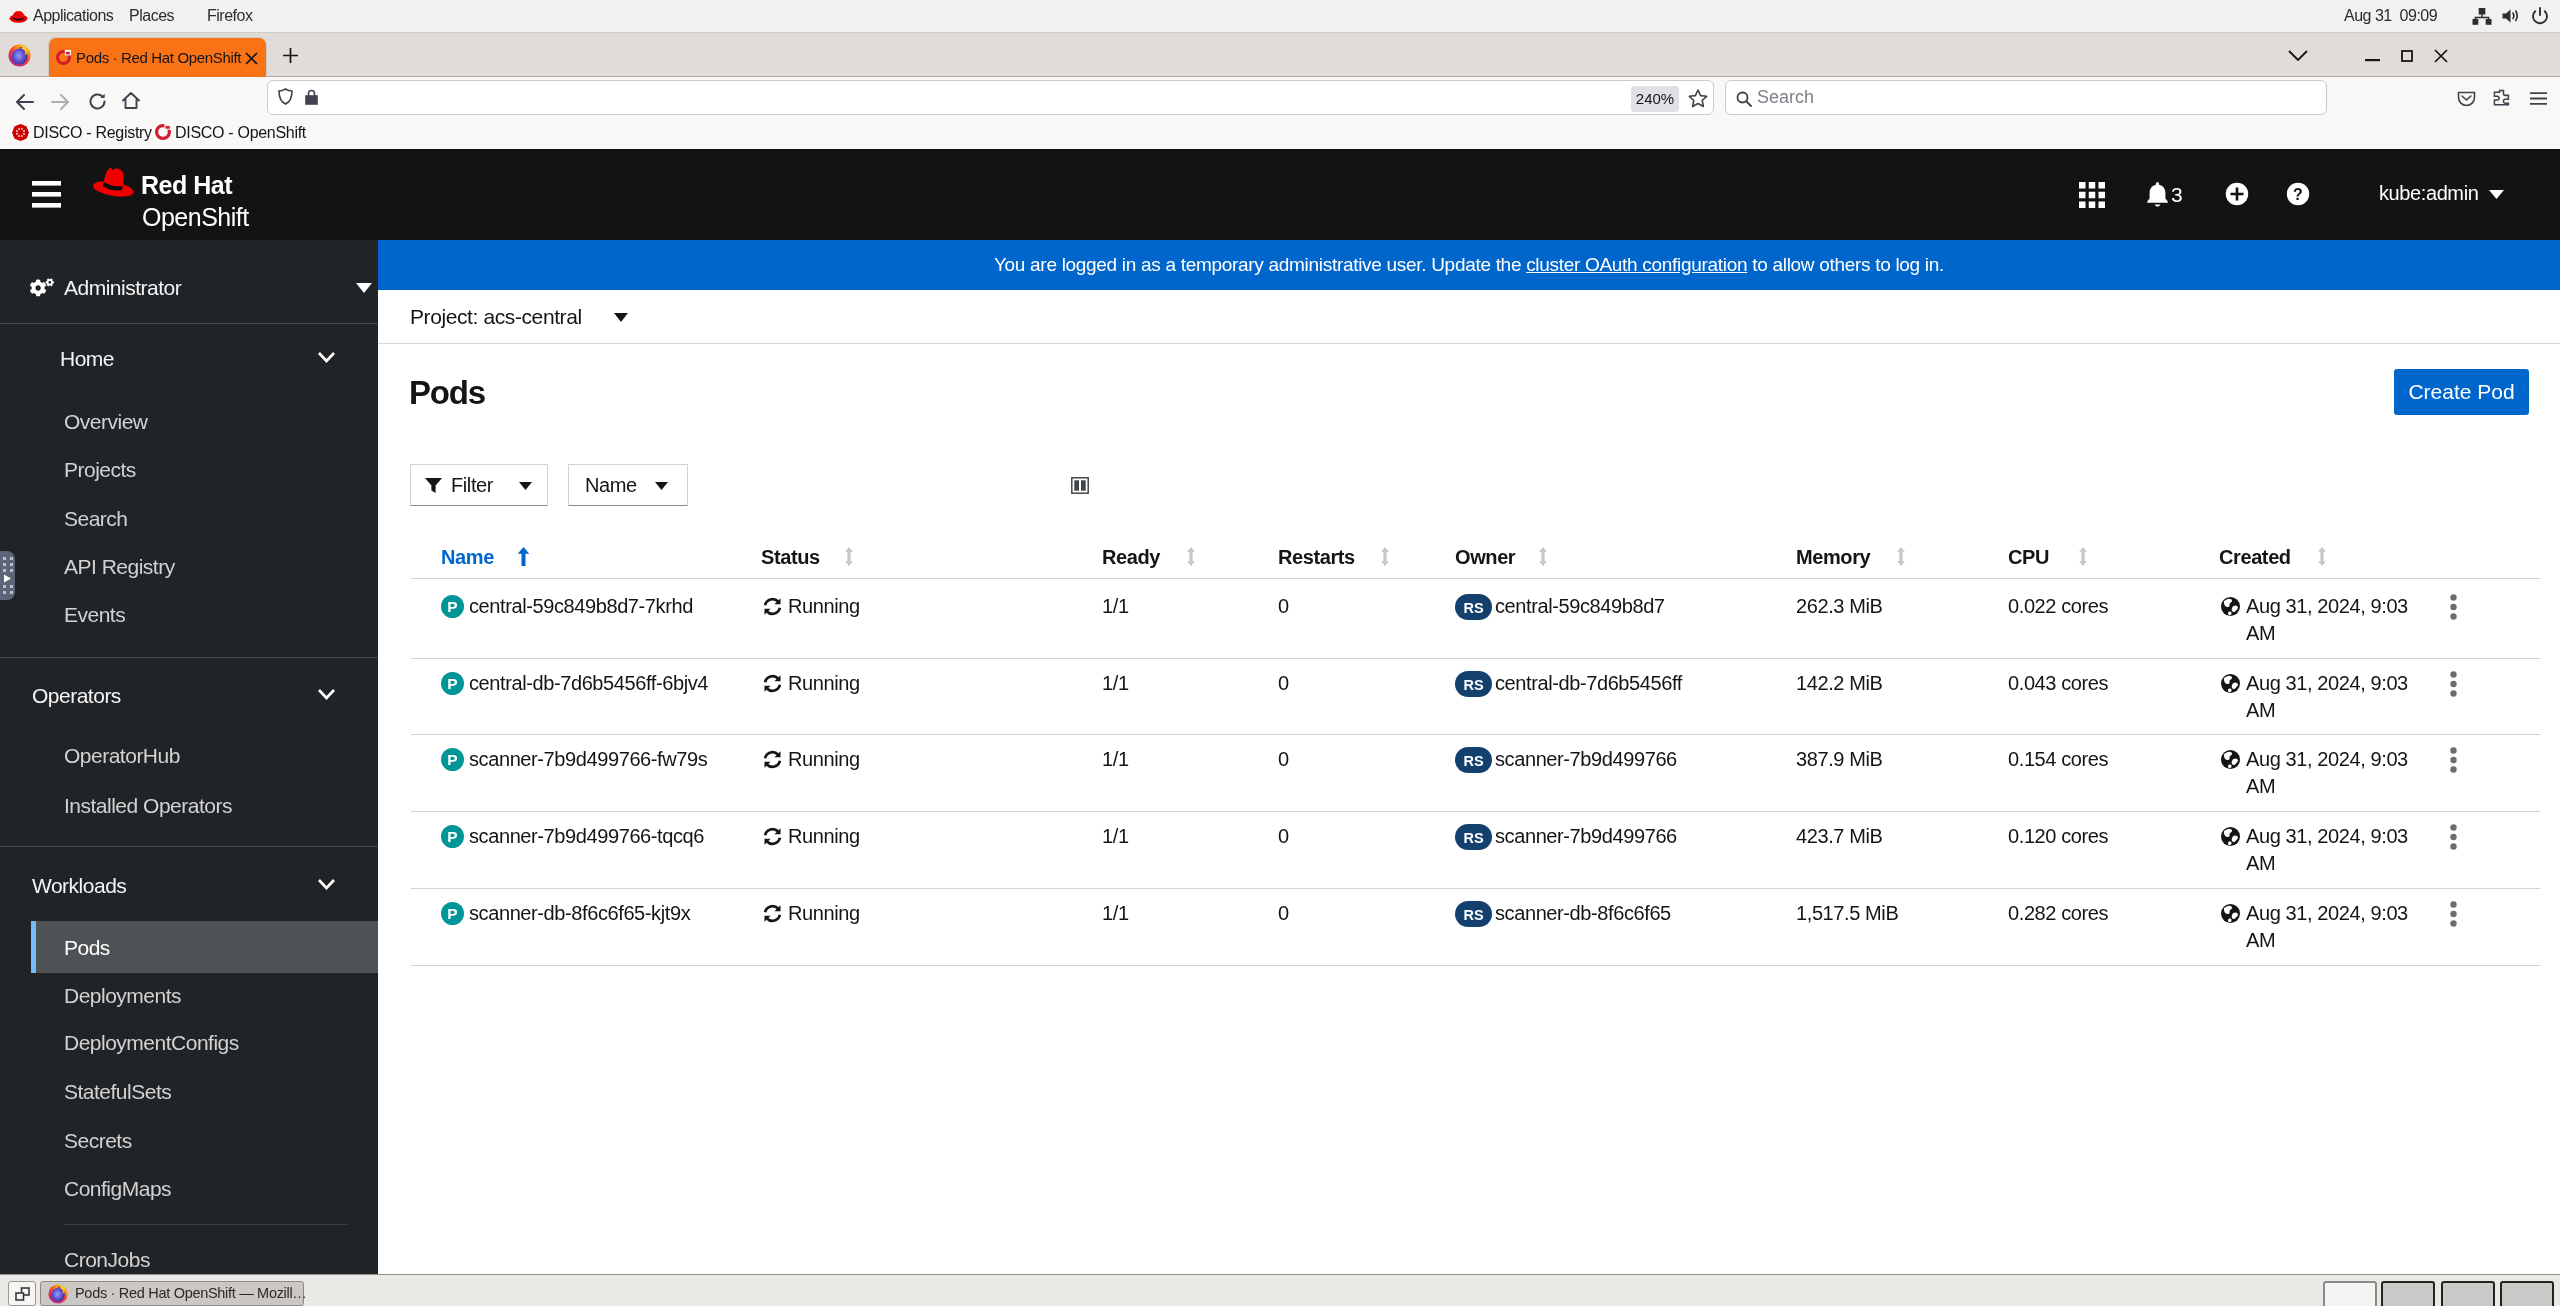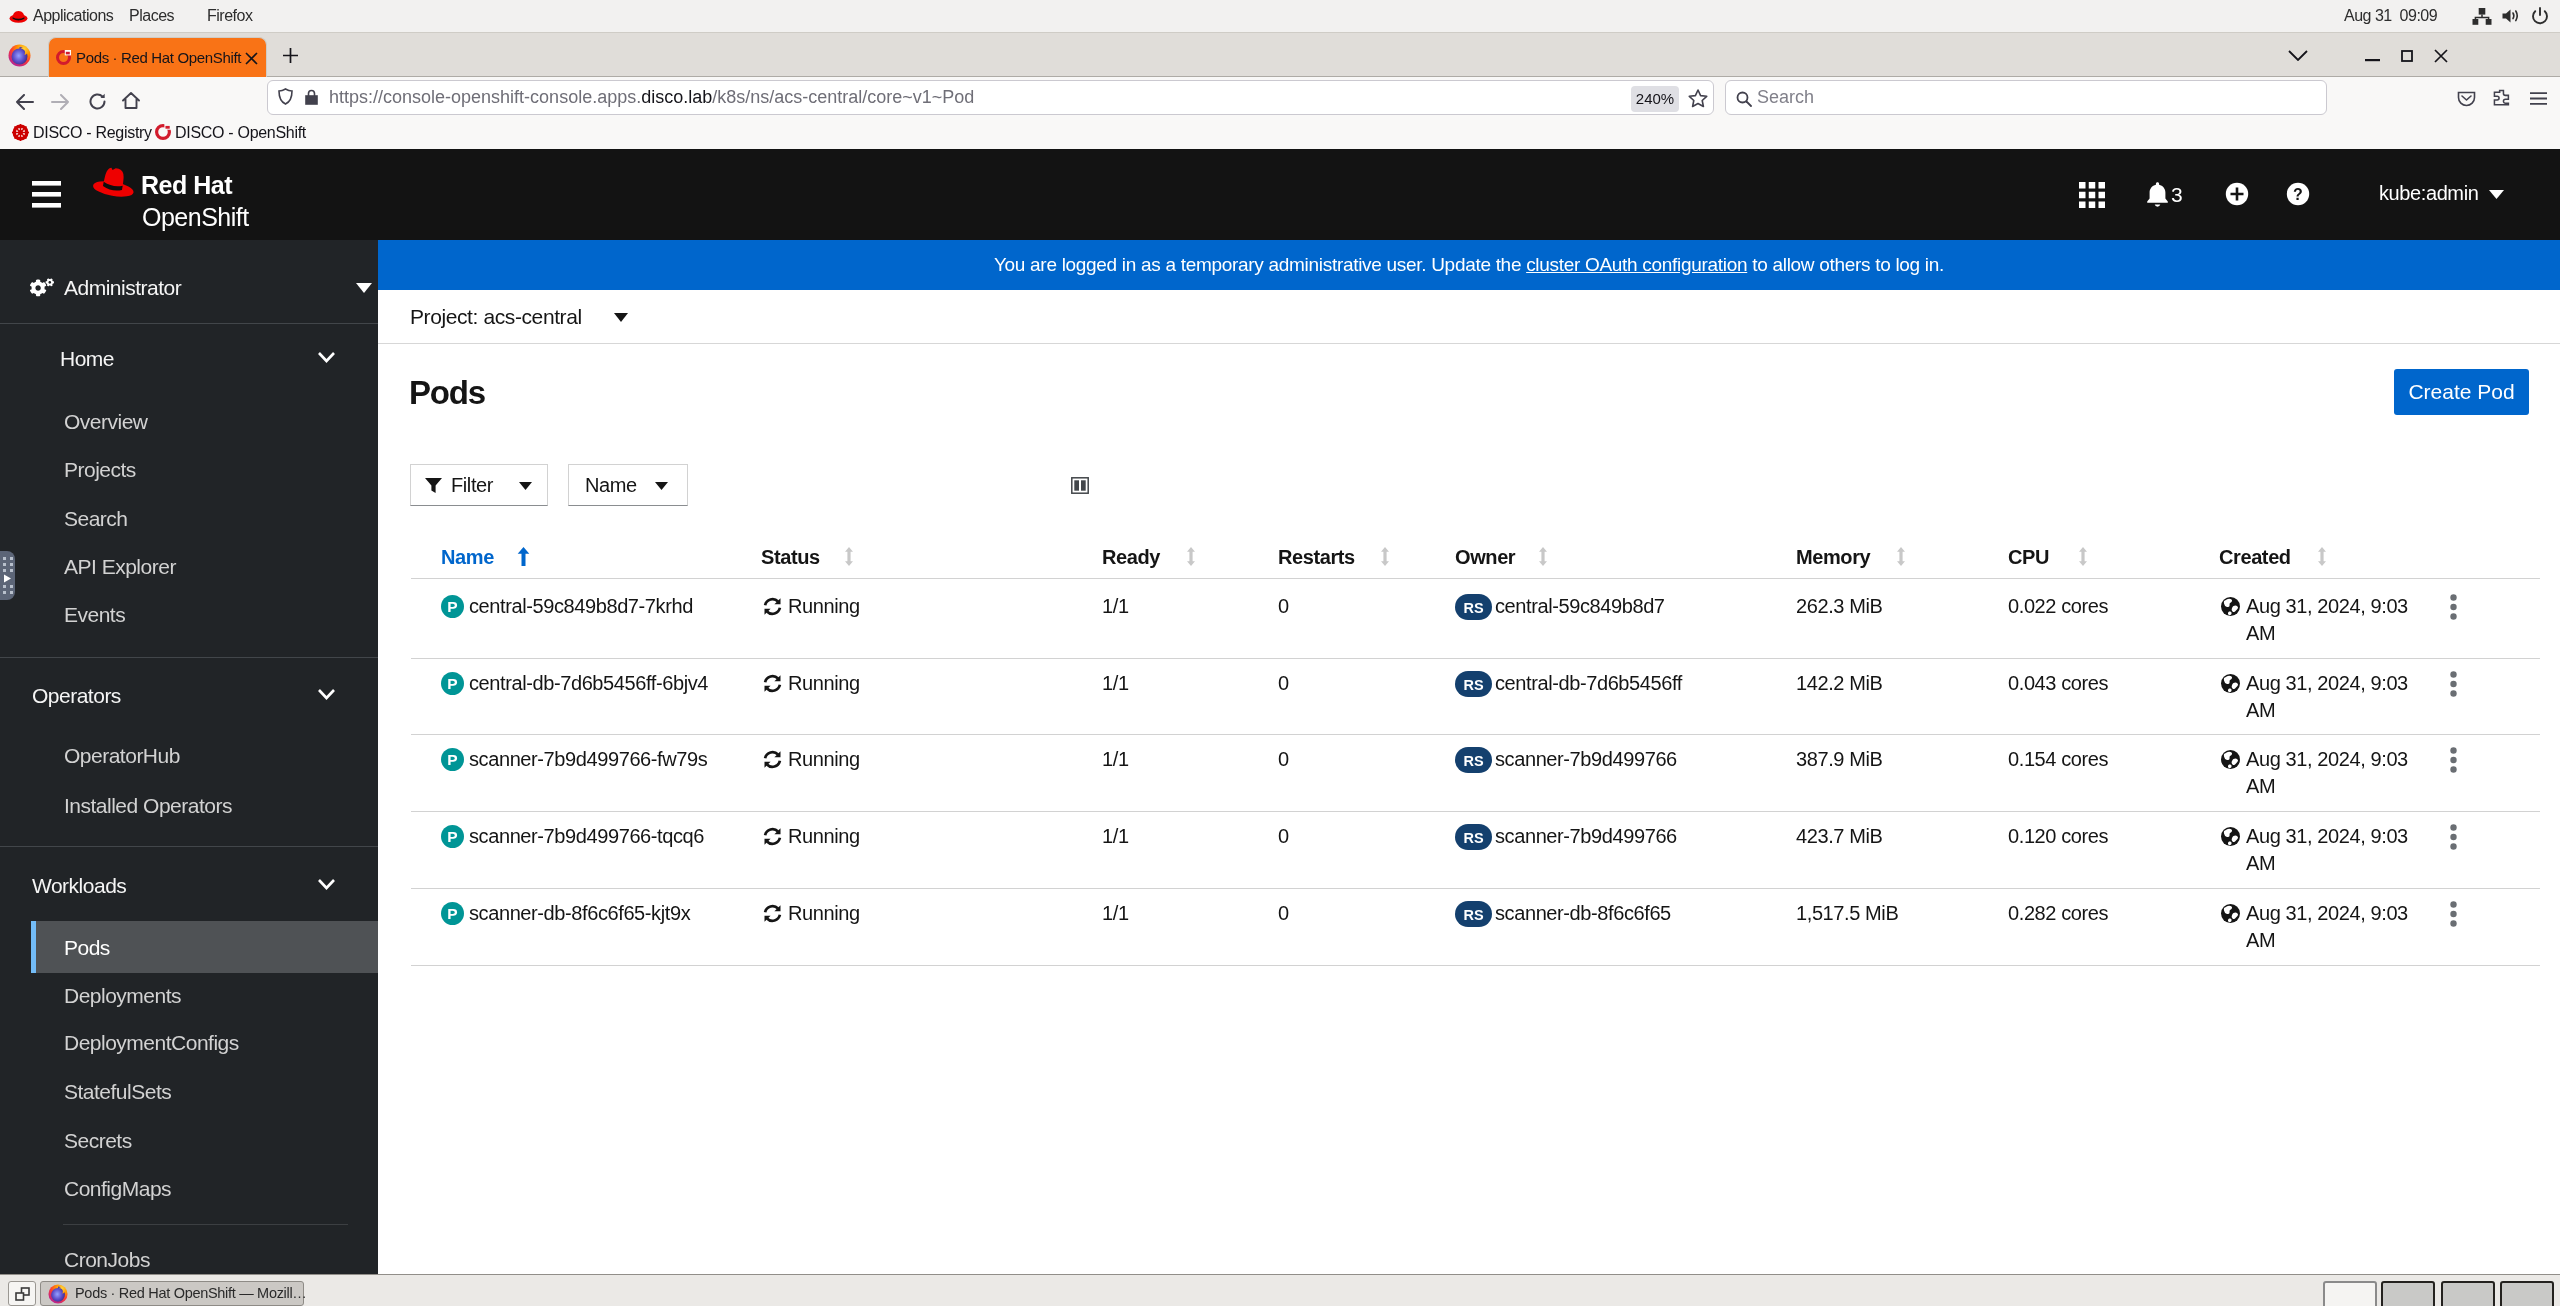--- a/index.html
+++ b/index.html
@@ -164,21 +164,20 @@
       <path d="M1 8.5L9 1l8 7.5M3.5 7v9h11V7" stroke-linecap="round" stroke-linejoin="round"></path>
     </svg>
   <div class="inputbox" style="left:267px;width:1447px;"></div>
   <svg class="abs" style="left:278px;top:11px" width="15" height="17" viewBox="0 0 15 17" fill="none" stroke="#42414d" stroke-width="1.6">
       <path d="M7.5 1C5 2.5 2.5 3 1 3c0 6 1 10.5 6.5 13C13 13.5 14 9 14 3c-1.5 0-4-.5-6.5-2z"></path>
     </svg>
   <svg class="abs" style="left:305px;top:12px" width="13" height="16" viewBox="0 0 13 16" fill="none" stroke="#42414d" stroke-width="1.6">
       <rect x="1" y="7" width="11" height="8" fill="#42414d"></rect>
       <path d="M3.5 7V4.5a3 3 0 0 1 6 0V7"></path>
     </svg>
-  <div class="abs" style="left:329px;top:3px;height:35px;line-height:35px;font-size:18px;color:#6f6e77;">https://console-openshift-console.apps.<span style="color:#15141a">disco.lab</span>/k8s/ns/acs-central/core~v1~Pod</div>
   <div class="abs" style="left:1631px;top:9px;width:48px;height:26px;background:#dfdfe4;border-radius:4px;text-align:center;line-height:26px;font-size:15px;color:#15141a;">240%</div>
   <svg class="abs" style="left:1688px;top:12px" width="20" height="19" viewBox="0 0 20 19" fill="none" stroke="#42414d" stroke-width="1.6">
       <path d="M10 1l2.6 5.6 6.1.7-4.5 4.2 1.2 6-5.4-3-5.4 3 1.2-6L1.3 7.3l6.1-.7z" stroke-linejoin="round"></path>
     </svg>
   <div class="inputbox" style="left:1725px;width:602px;"></div>
   <svg class="abs" style="left:1736px;top:14px" width="16" height="16" viewBox="0 0 16 16" fill="none" stroke="#42414d" stroke-width="1.8">
       <circle cx="6.5" cy="6.5" r="5"></circle>
       <path d="M10.5 10.5L15 15" stroke-linecap="round"></path>
     </svg>
   <div class="abs" style="left:1757px;top:3px;height:35px;line-height:35px;font-size:18px;color:#81808a;">Search</div>
@@ -262,21 +261,21 @@
       <path d="M0 0h16L8 10z" fill="#fff"></path>
     </svg>
   <div class="navdiv" style="top:83px"></div>
   <div class="navsec" style="top:107px;margin-left:28px;">Home</div>
   <svg class="chev" style="left:318px;top:112px" width="17" height="11" viewBox="0 0 17 11" fill="none" stroke="#fff" stroke-width="2.6">
       <path d="M1 1l7.5 8L16 1"></path>
     </svg>
   <div class="navitem" style="top:170px;">Overview</div>
   <div class="navitem" style="top:218px;">Projects</div>
   <div class="navitem" style="top:267px;">Search</div>
-  <div class="navitem" style="top:315px;">API Explorer</div>
+  <div class="navitem" style="top:315px;">API Registry</div>
   <div class="navitem" style="top:363px;">Events</div>
   <div class="navdiv" style="top:417px"></div>
   <div class="navsec" style="top:444px;">Operators</div>
   <svg class="chev" style="left:318px;top:449px" width="17" height="11" viewBox="0 0 17 11" fill="none" stroke="#fff" stroke-width="2.6">
       <path d="M1 1l7.5 8L16 1"></path>
     </svg>
   <div class="navitem" style="top:504px;">OperatorHub</div>
   <div class="navitem" style="top:554px;">Installed Operators</div>
   <div class="navdiv" style="top:606px"></div>
   <div class="navsec" style="top:634px;">Workloads</div>

